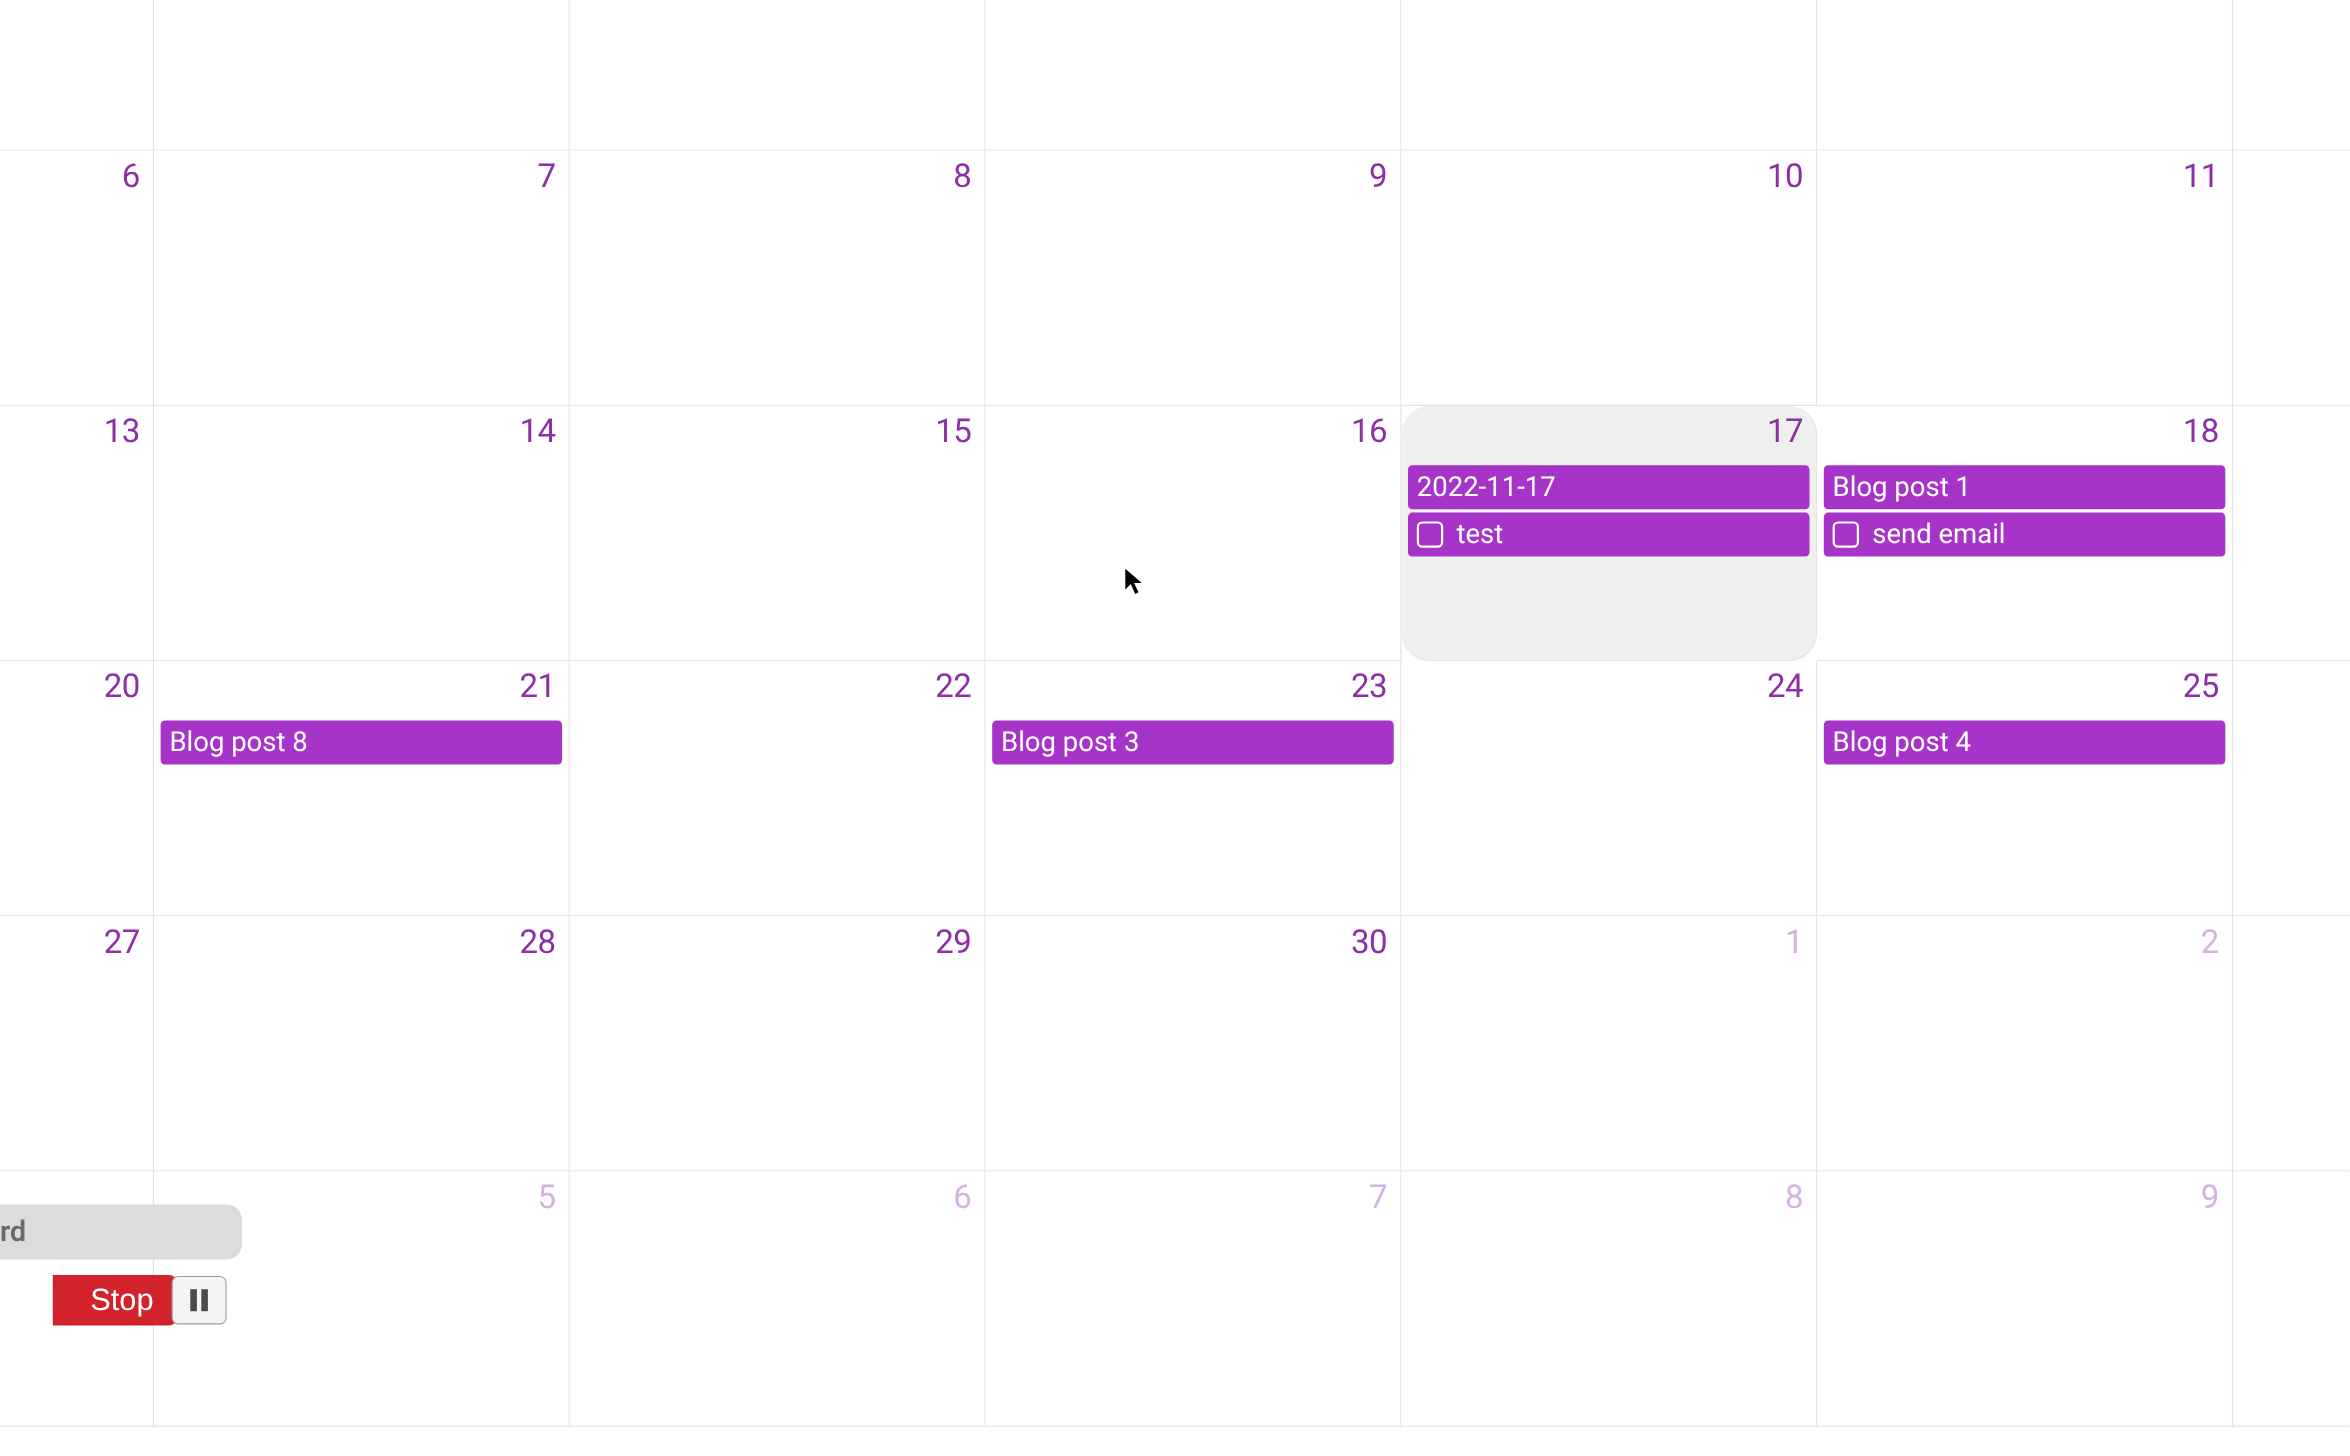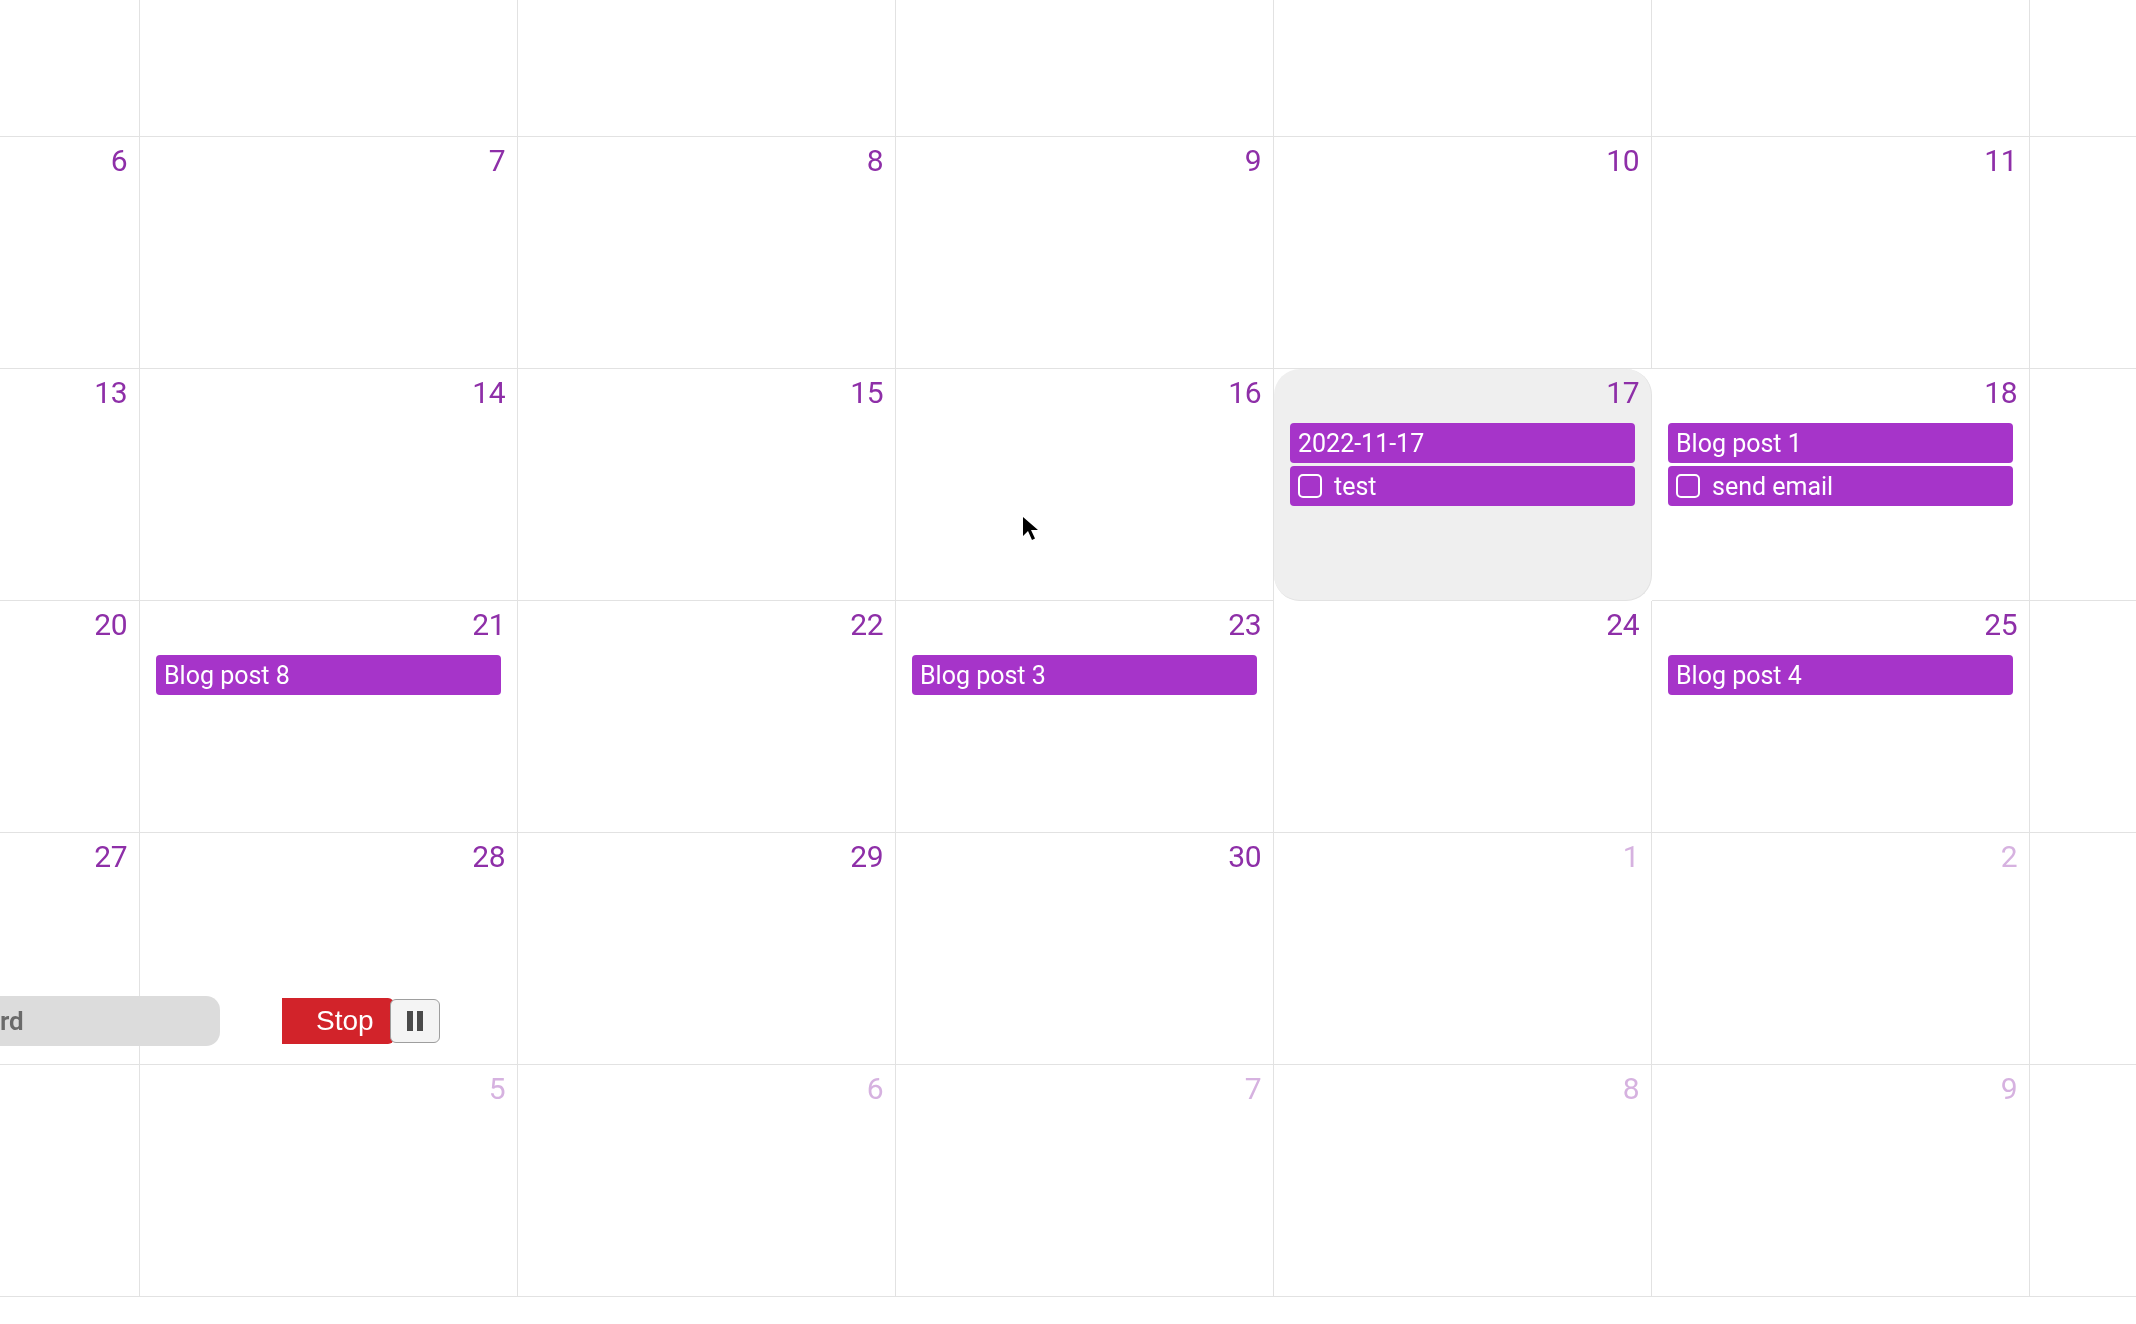--- a/index.html
+++ b/index.html
@@ -31,21 +31,21 @@
       font-weight: 400;
       color: #8e2fa8;
       letter-spacing: -0.5px;
     }
     .day-num.other { color: #d6b2e0; }
     .events {
       margin-top: 48px;
       display: flex;
       flex-direction: column;
       gap: 3px;
-      padding: 0 16px;
+      padding: 0 6px;
       text-align: right;
     }
     .event {
       background: #a634c9;
       color: #fff;
       border-radius: 4px;
       height: 40px;
       display: flex;
       align-items: center;
       padding: 0 8px;
@@ -64,22 +64,23 @@
     .cursor {
       position: absolute;
       width: 18px;
       height: 24px;
       pointer-events: none;
     }
     .cursor svg { display: block; }
     .record-widget {
       position: absolute;
       left: 0;
-      top: 996px;
-      display: flex;
+      top: 1095px;
+      display: flex;
+      flex-direction: column;
       gap: 14px;
     }
     .record-tag {
       background: #dcdcdc;
       color: #6a6a6a;
       font-size: 26px;
       font-weight: 600;
       padding: 10px 22px 10px 0;
       border-radius: 0 14px 14px 0;
       width: 220px;

